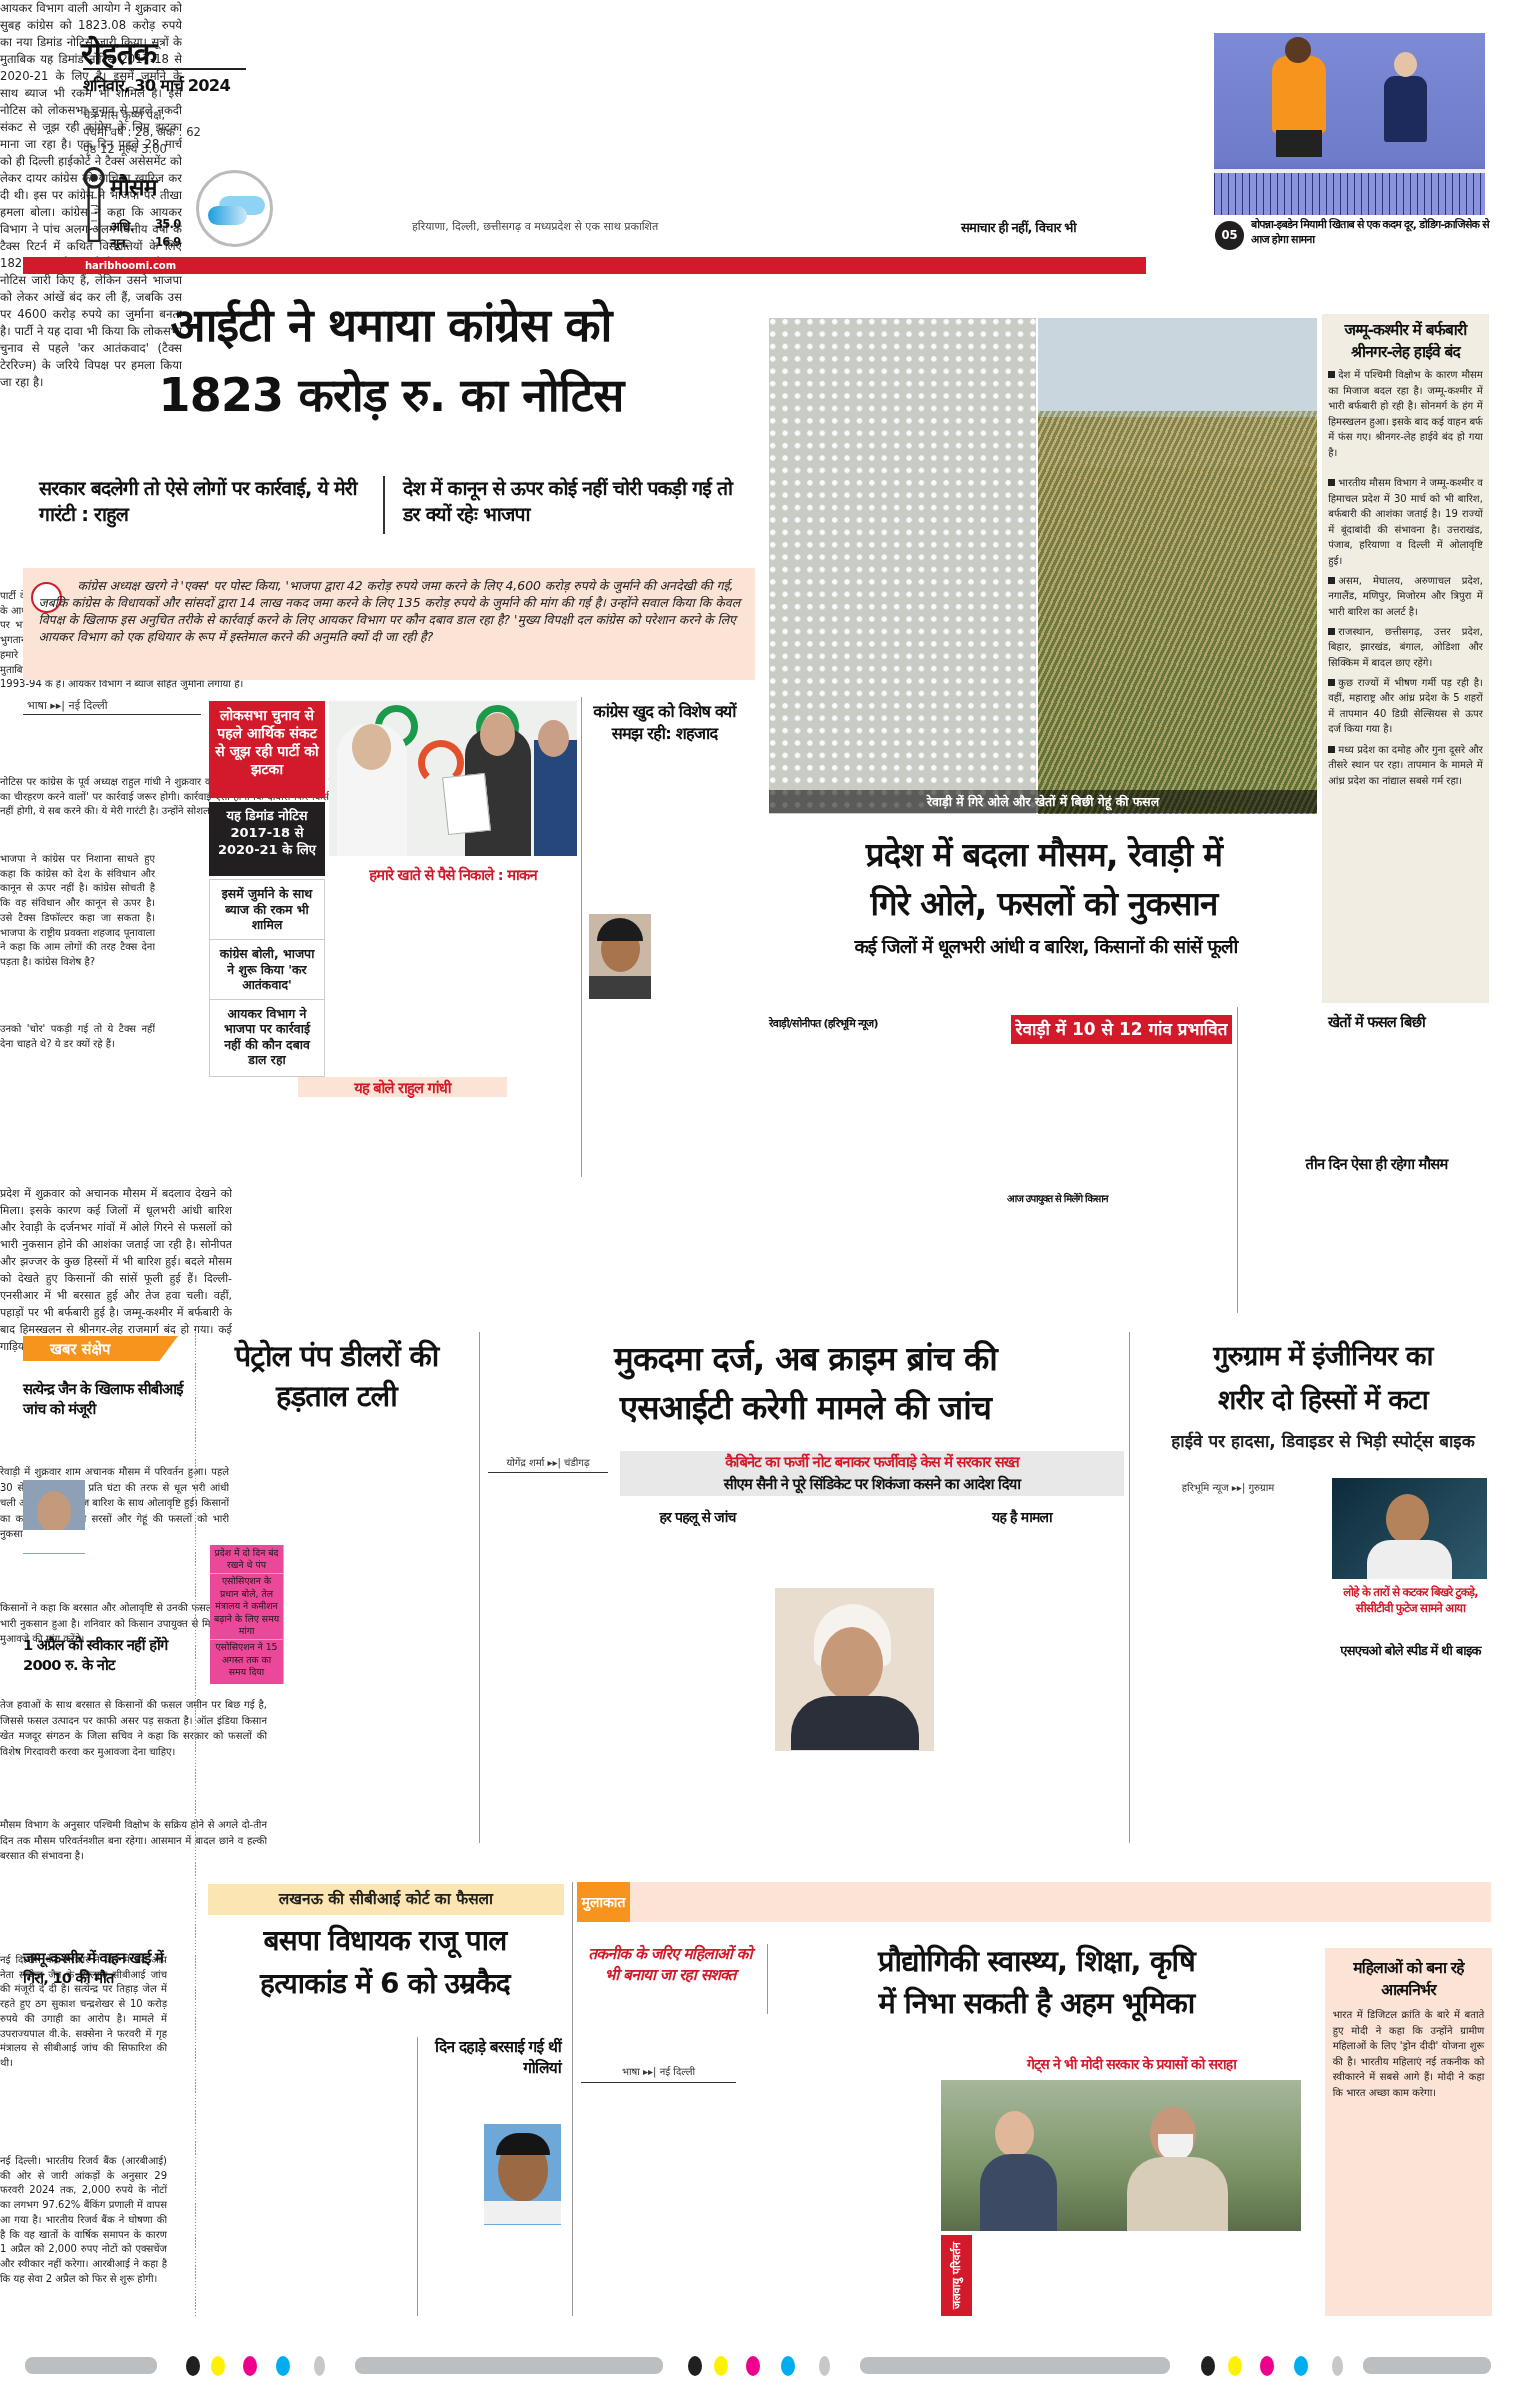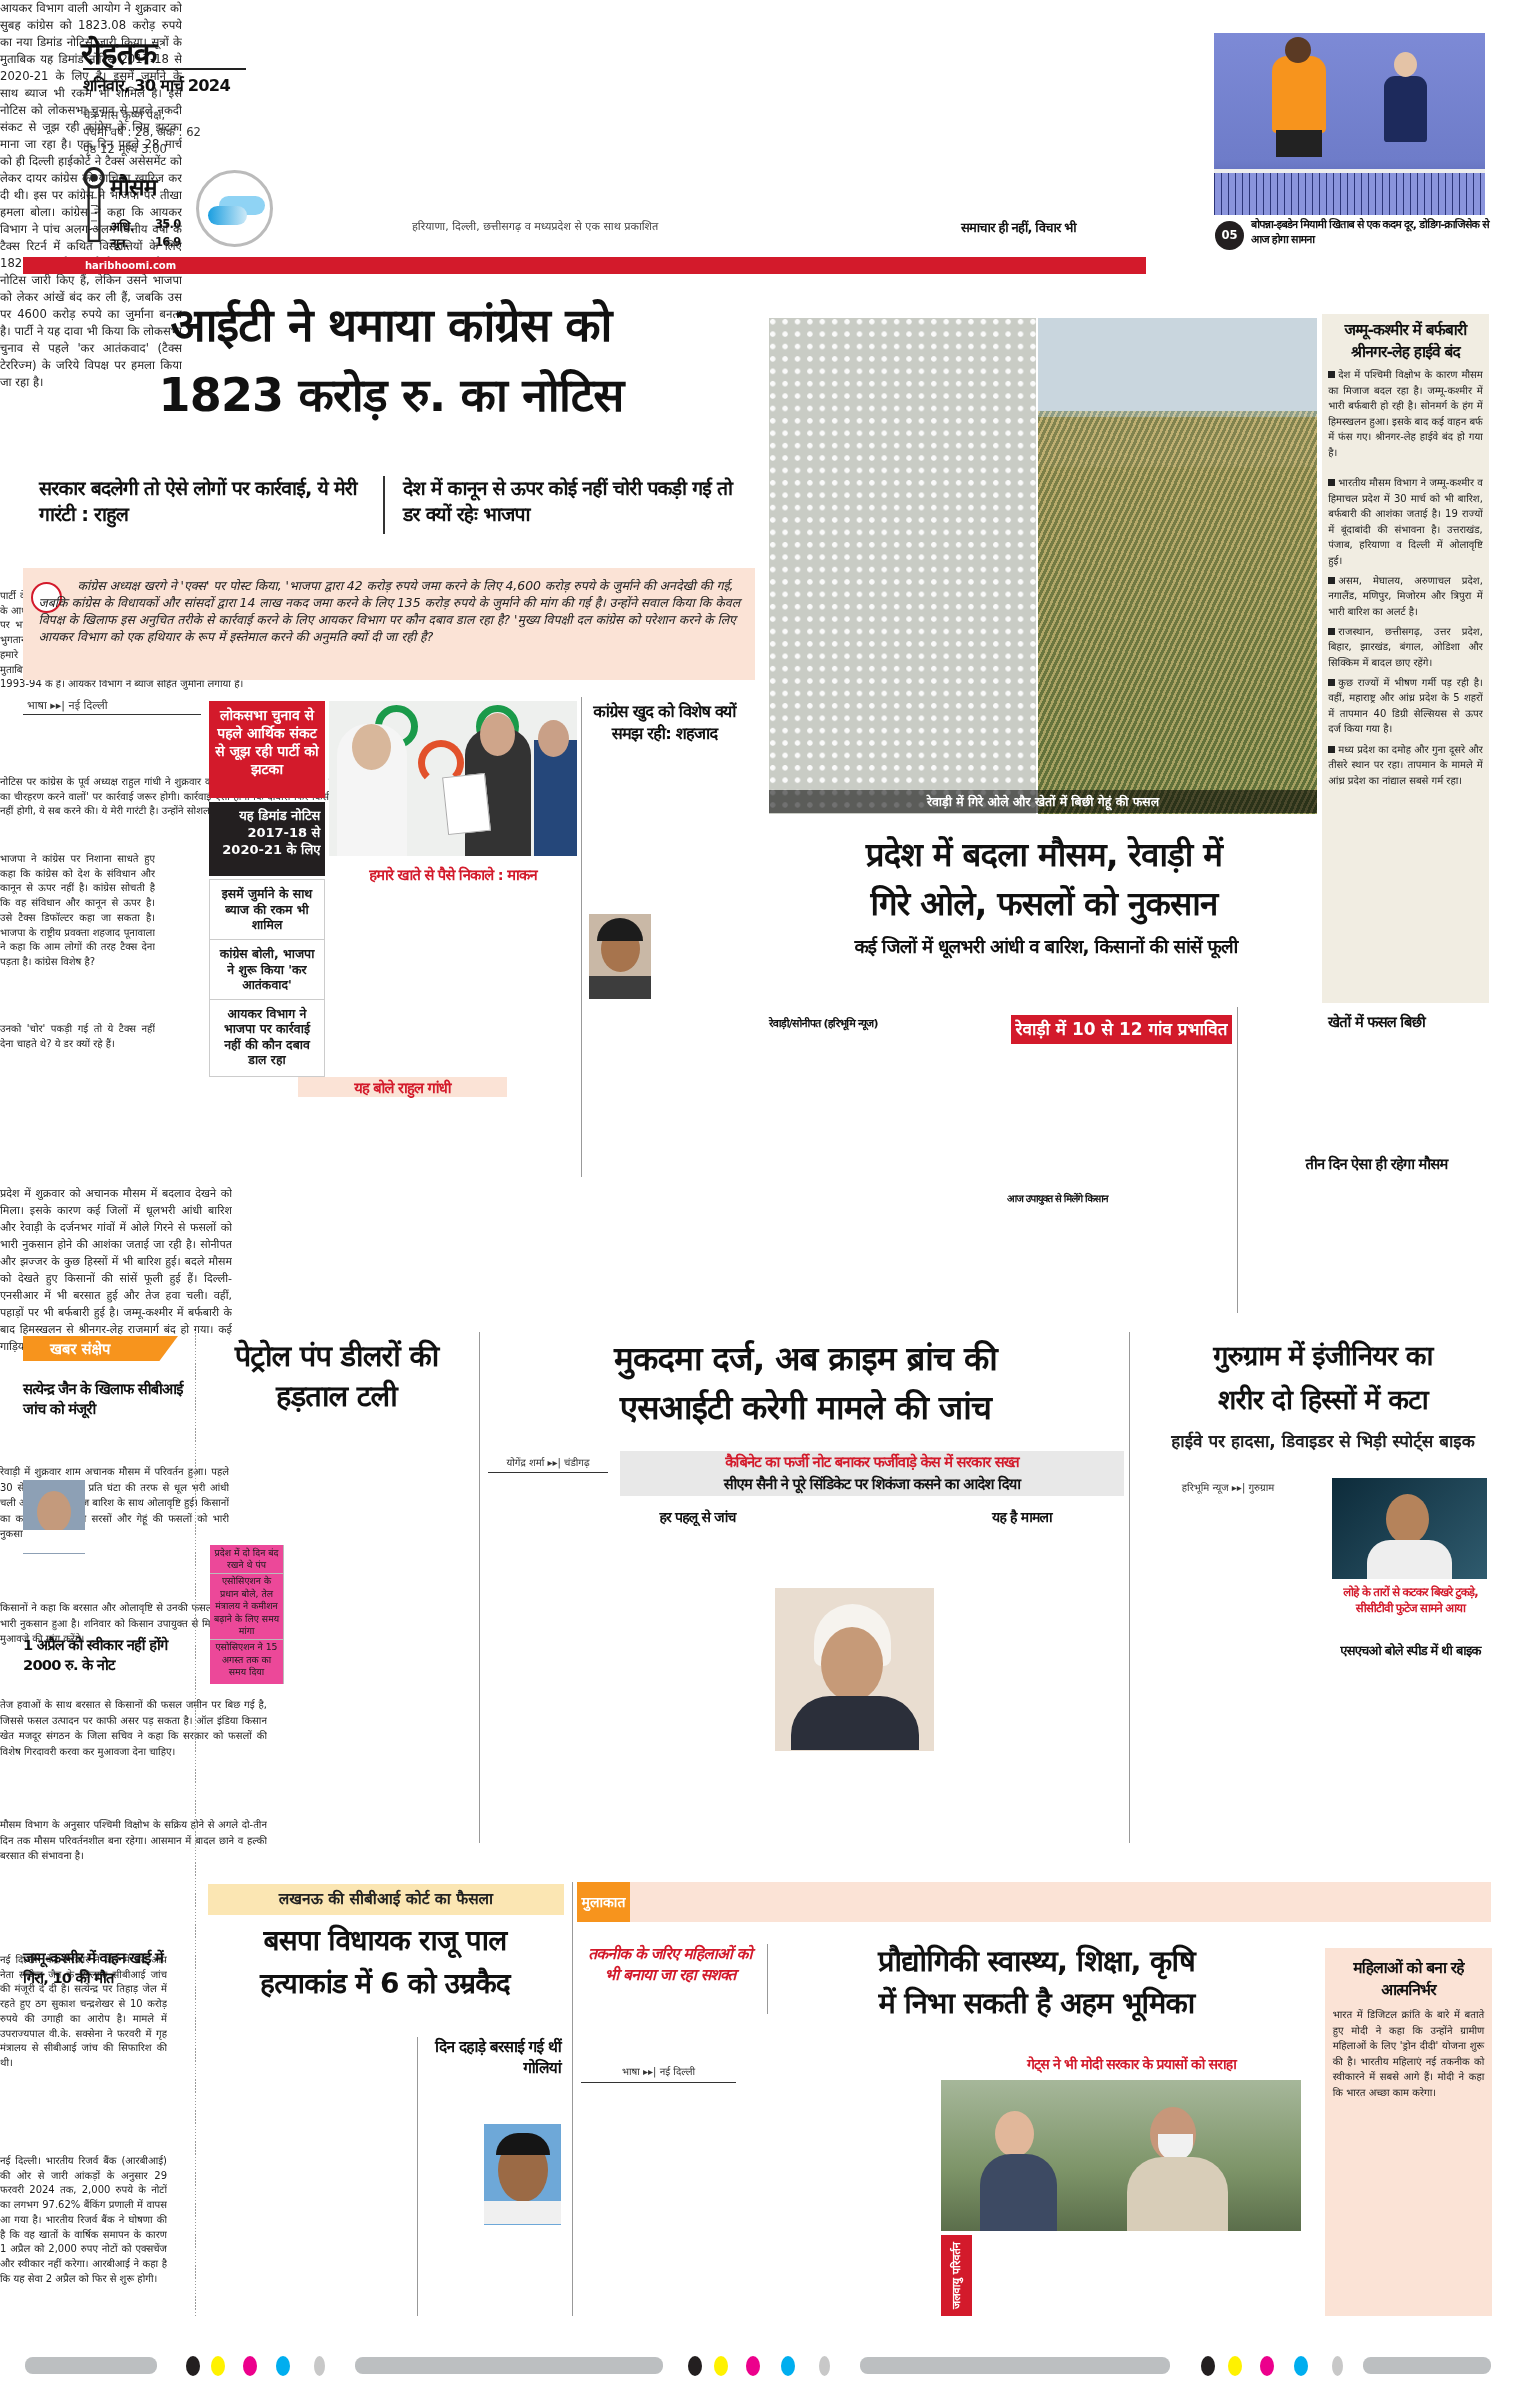--- a/index.html
+++ b/index.html
@@ -77,21 +77,21 @@
 <div class="abs" style="left:23px;top:568px;width:732px;height:112px;background:#fbe3d6">
   <div class="abs" style="left:7.7px;top:14px;width:31px;height:31px;border:2.3px solid #d31a2b;border-radius:50%;background:#fff"></div>
   <div class="abs" style="left:15.5px;top:9.3px;width:709px;font-size:12.4px;line-height:17px;font-style:italic;color:#222;text-indent:39px">कांग्रेस अध्यक्ष खरगे ने 'एक्स' पर पोस्ट किया, 'भाजपा द्वारा 42 करोड़ रुपये जमा करने के लिए 4,600 करोड़ रुपये के जुर्माने की अनदेखी की गई, जबकि कांग्रेस के विधायकों और सांसदों द्वारा 14 लाख नकद जमा करने के लिए 135 करोड़ रुपये के जुर्माने की मांग की गई है। उन्होंने सवाल किया कि केवल विपक्ष के खिलाफ इस अनुचित तरीके से कार्रवाई करने के लिए आयकर विभाग पर कौन दबाव डाल रहा है? 'मुख्य विपक्षी दल कांग्रेस को परेशान करने के लिए आयकर विभाग को एक हथियार के रूप में इस्तेमाल करने की अनुमति क्यों दी जा रही है?</div>
 </div>
 
 <div class="abs" style="left:27px;top:697px;font-size:11px;color:#333">भाषा ▸▸| नई दिल्ली</div>
 <div class="hrule" style="left:23px;top:714px;width:178px;height:0.8px"></div>
 <div class="body-text" style="left:23px;top:720px;width:182px;height:589px">आयकर विभाग वाली आयोग ने शुक्रवार को सुबह कांग्रेस को 1823.08 करोड़ रुपये का नया डिमांड नोटिस जारी किया। सूत्रों के मुताबिक यह डिमांड नोटिस 2017-18 से 2020-21 के लिए है। इसमें जुर्माने के साथ ब्याज भी रकम भी शामिल है। इस नोटिस को लोकसभा चुनाव से पहले नकदी संकट से जूझ रही कांग्रेस के लिए झटका माना जा रहा है। एक दिन पहले 28 मार्च को ही दिल्ली हाईकोर्ट ने टैक्स असेसमेंट को लेकर दायर कांग्रेस की याचिका खारिज कर दी थी। इस पर कांग्रेस ने भाजपा पर तीखा हमला बोला। कांग्रेस ने कहा कि आयकर विभाग ने पांच अलग-अलग वित्तीय वर्षों के टैक्स रिटर्न में कथित विसंगतियों के लिए 1823.08 करोड़ रुपये के भुगतान के नए नोटिस जारी किए हैं, लेकिन उसने भाजपा को लेकर आंखें बंद कर ली हैं, जबकि उस पर 4600 करोड़ रुपये का जुर्माना बनता है। पार्टी ने यह दावा भी किया कि लोकसभा चुनाव से पहले 'कर आतंकवाद' (टैक्स टेररिज्म) के जरिये विपक्ष पर हमला किया जा रहा है।</div>
 
 <div class="abs tag-red" style="left:209px;top:701px;width:116px;height:97px;padding:4.6px;font-size:14px;line-height:18px;text-align:center">लोकसभा चुनाव से पहले आर्थिक संकट से जूझ रही पार्टी को झटका</div>
-<div class="abs tag-dark" style="left:209px;top:802px;width:116px;height:74px;padding:4.6px;font-size:13px;line-height:17px;text-align:right">यह डिमांड नोटिस 2017-18 से 2020-21 के लिए</div>
+<div class="abs tag-dark" style="left:209px;top:802px;width:116px;height:74px;padding:4.6px;font-size:13px;line-height:17px;text-align:center">यह डिमांड नोटिस 2017-18 से 2020-21 के लिए</div>
 <div class="abs" style="left:209px;top:879px;width:116px;height:198px;border:0.8px solid #ccc">
   <div style="padding:6.2px 4.6px;font-weight:bold;font-size:12.4px;line-height:15.5px;text-align:center;border-bottom:0.8px solid #ccc">इसमें जुर्माने के साथ ब्याज की रकम भी शामिल</div>
   <div style="padding:6.2px 4.6px;font-weight:bold;font-size:12.4px;line-height:15.5px;text-align:center;border-bottom:0.8px solid #ccc">कांग्रेस बोली, भाजपा ने शुरू किया 'कर आतंकवाद'</div>
   <div style="padding:6.2px 4.6px;font-weight:bold;font-size:12.4px;line-height:15.5px;text-align:center">आयकर विभाग ने भाजपा पर कार्रवाई नहीं की कौन दबाव डाल रहा</div>
 </div>
 
 <div class="photo" style="left:329px;top:701px;width:248px;height:155px;background:#eef0ee">
   <div style="position:absolute;left:46px;top:3.9px;width:43px;height:43px;border-radius:50%;border:7.7px solid #1a9a4a"></div>
   <div style="position:absolute;left:147px;top:3.9px;width:43px;height:43px;border-radius:50%;border:7.7px solid #1a9a4a"></div>
   <div style="position:absolute;left:89px;top:39px;width:46px;height:46px;border-radius:50%;border:7.7px solid #e2512b;border-bottom-color:transparent"></div>

